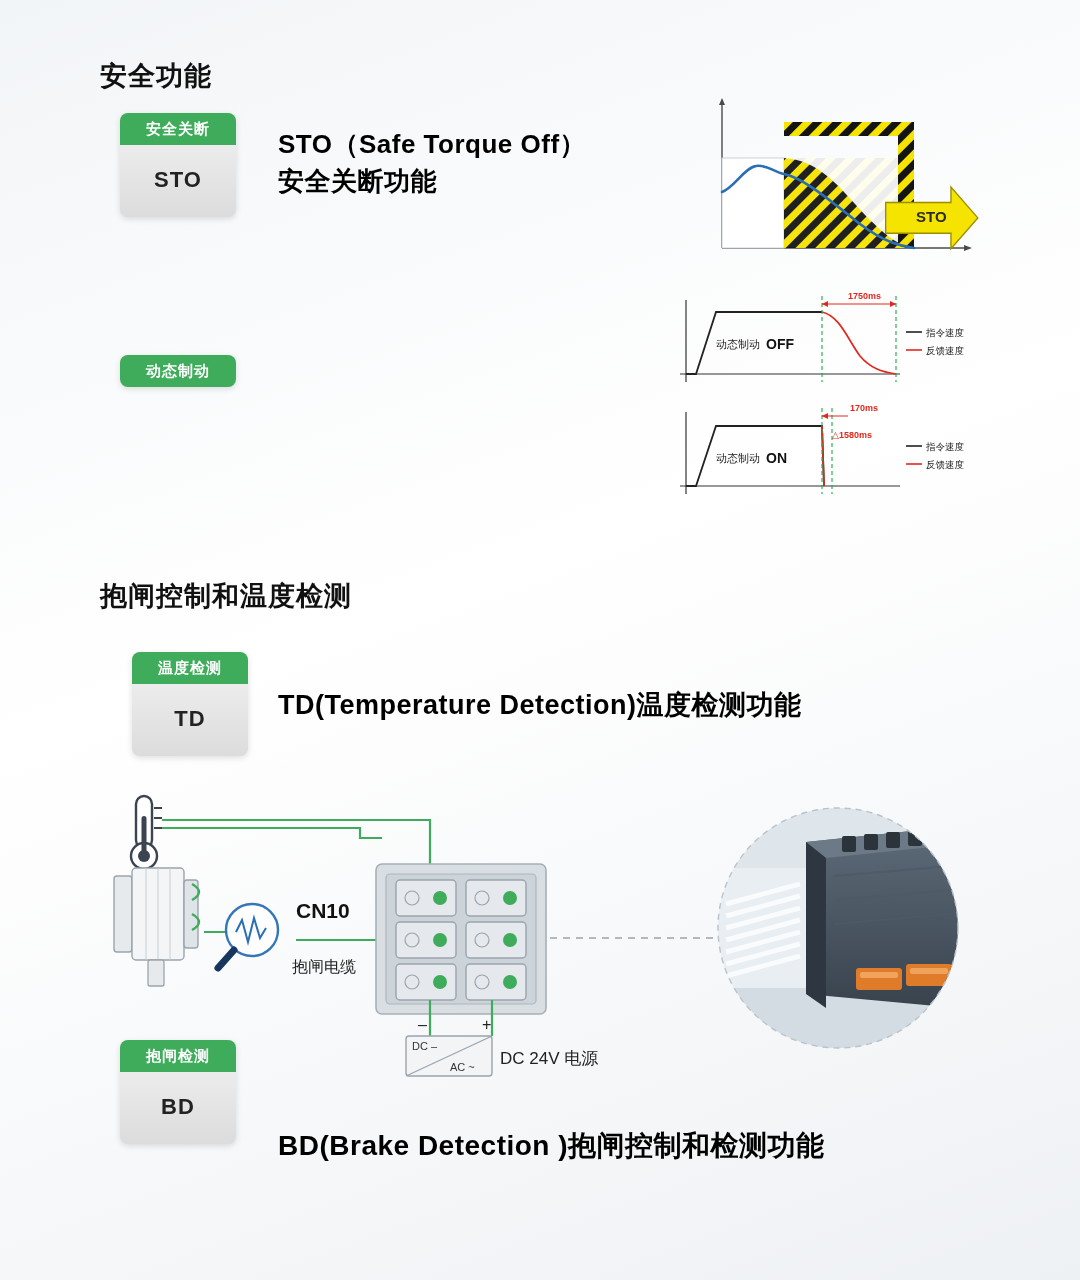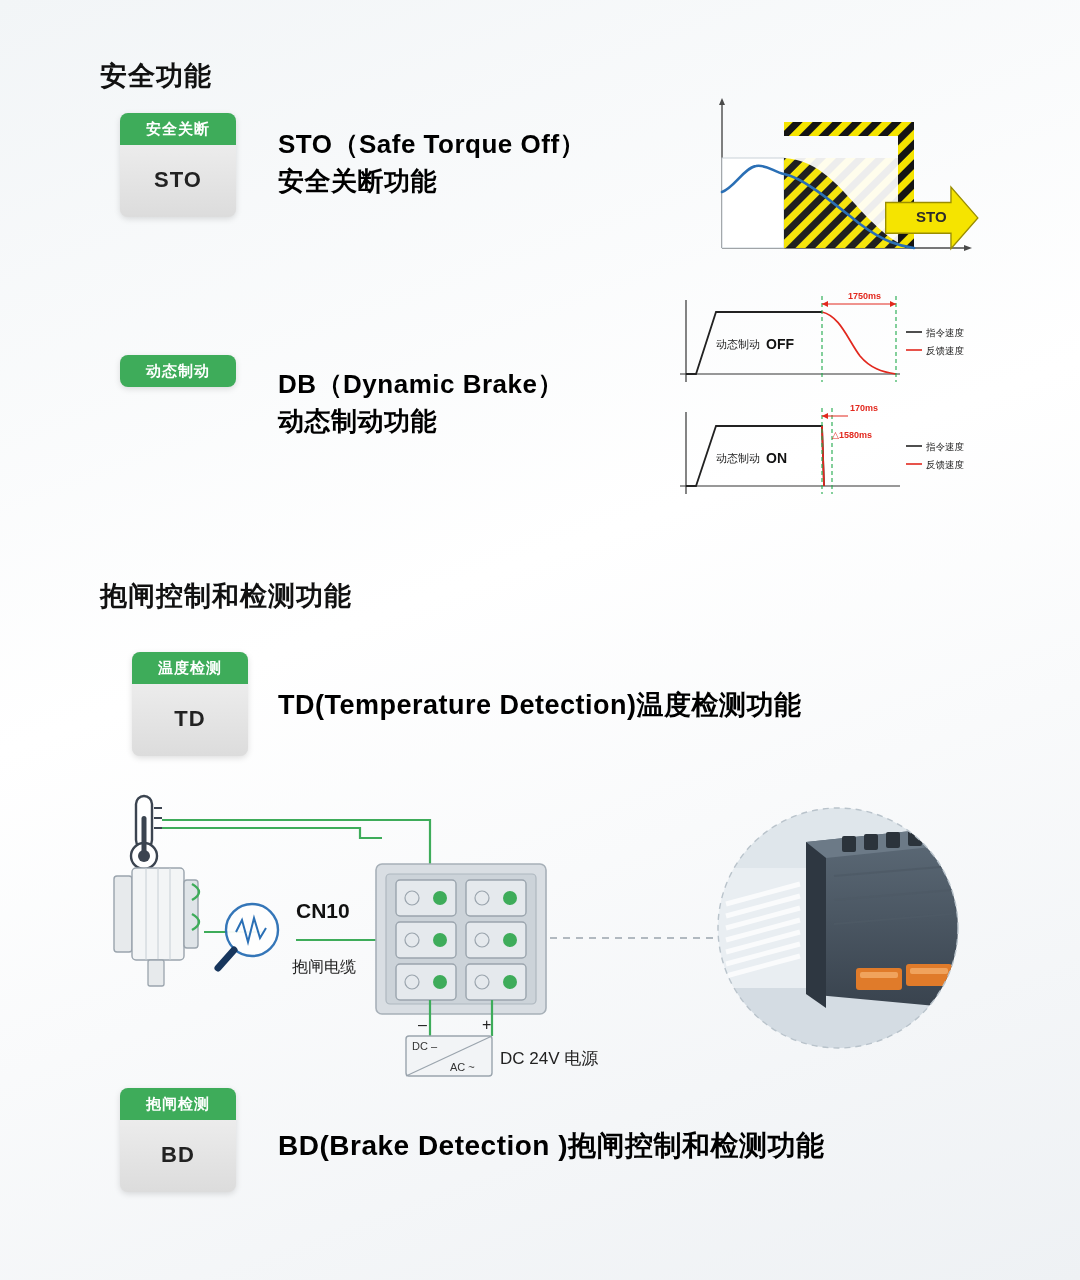--- a/index.html
+++ b/index.html
@@ -57,21 +57,21 @@
     font-size: 22px;
     font-weight: bold;
     text-align: center;
     padding: 22px 0 24px 0;
     letter-spacing: 1px;
   }
 
   #card-sto { left: 120px; top: 113px; }
   #card-db  { left: 120px; top: 355px; }
   #card-td  { left: 132px; top: 652px; }
-  #card-bd  { left: 120px; top: 1088px; }
+  #card-bd  { left: 120px; top: 1040px; }
 
   
   .feature-text {
     position: absolute;
     font-size: 26px;
     font-weight: bold;
     color: #000000;
     line-height: 1.42;
     letter-spacing: 0.5px;
   }
@@ -160,24 +160,20 @@
         <polygon points="190,102 258,102 258,86 286,118 258,150 258,134 190,134" transform="translate(-14,-1) scale(0.96) translate(18,10)" fill="#f5e400" stroke="#9a8d00" stroke-width="1.4"></polygon>
       </g>
       <text x="216" y="126" class="lbl" font-size="15" font-weight="bold" fill="#2b2b2b">STO</text>
     </svg>
   </div>
 
   <div class="badge-card" id="card-db">
     <div class="badge-head">动态制动</div>
   </div>
 
-  <div class="feature-text" id="text-db">
-    <span>DB（Dynamic Brake）</span>
-    <span class="line2">动态制动功能</span>
-  </div>
 
   <div id="db-figure">
     <svg width="312" height="222" viewBox="0 0 312 222" xmlns="http://www.w3.org/2000/svg">
 
       <line x1="8" y1="88" x2="228" y2="88" stroke="#333" stroke-width="1.2"></line>
       <line x1="14" y1="14" x2="14" y2="96" stroke="#333" stroke-width="1.2"></line>
 
       <path d="M14,88 L24,88 L44,26 L150,26" fill="none" stroke="#222" stroke-width="1.8"></path>
 
       <path d="M150,26 C168,30 176,54 188,70 C198,82 210,86 224,88" fill="none" stroke="#e2281e" stroke-width="1.7"></path>
@@ -212,21 +208,21 @@
       <text x="160" y="152" font-size="9" font-weight="bold" fill="#e2281e" class="lbl">△1580ms</text>
       <text x="44" y="176" font-size="11" fill="#222" class="lbl">动态制动</text>
       <text x="94" y="177" font-size="14" font-weight="bold" fill="#111" class="lbl">ON</text>
       <line x1="234" y1="160" x2="250" y2="160" stroke="#222" stroke-width="1.6"></line>
       <text x="254" y="164" font-size="9.5" fill="#222" class="lbl">指令速度</text>
       <line x1="234" y1="178" x2="250" y2="178" stroke="#e2281e" stroke-width="1.6"></line>
       <text x="254" y="182" font-size="9.5" fill="#222" class="lbl">反馈速度</text>
     </svg>
   </div>
 
-  <div class="section-title" id="title-brake">抱闸控制和检测功能</div>
+  <div class="section-title" id="title-brake">抱闸控制和温度检测</div>
 
   <div class="badge-card" id="card-td">
     <div class="badge-head">温度检测</div>
     <div class="badge-body">TD</div>
   </div>
 
   <div class="feature-text" id="text-td">
     <span>TD(Temperature Detection)温度检测功能</span>
   </div>
 

